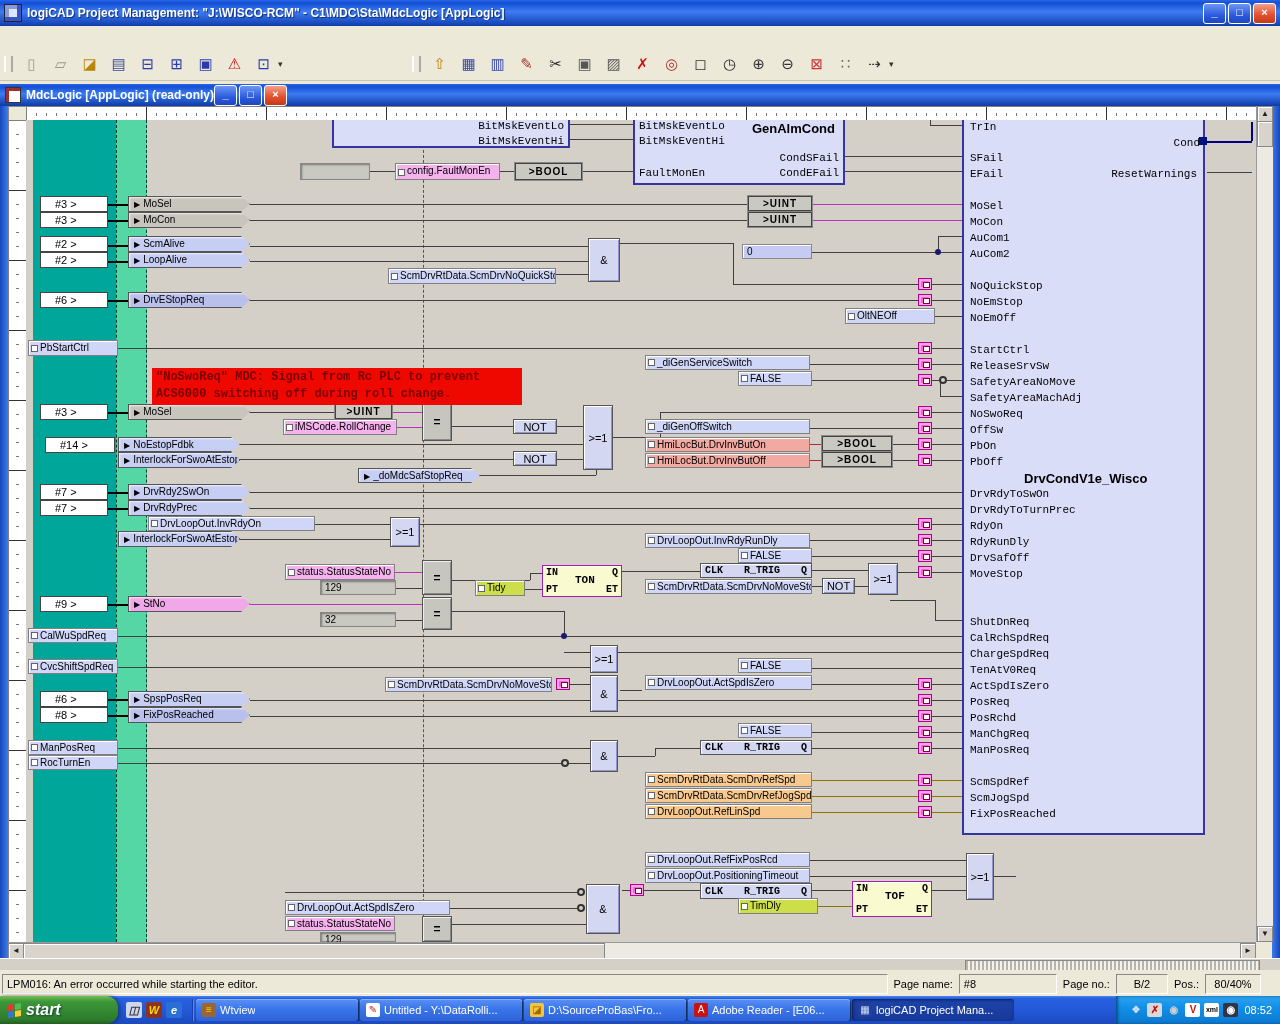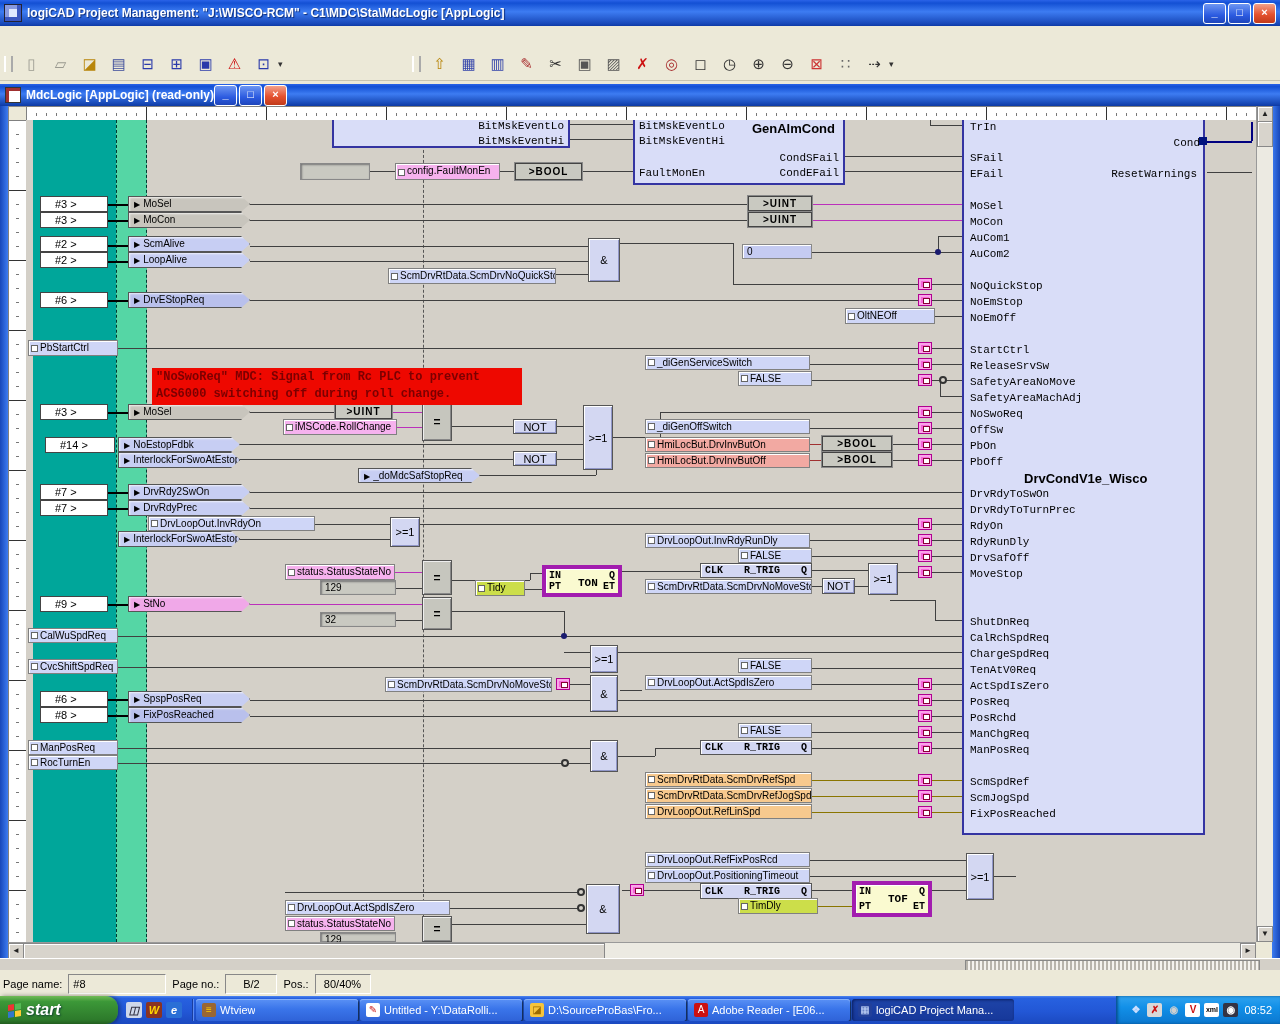--- a/index.html
+++ b/index.html
@@ -60,21 +60,21 @@
   .gate{background:#D3D7F2;border:1px solid #555;box-shadow:inset 1px 1px 0 #fff,inset -1px -1px 0 #9096c8;
     text-align:center;font-size:11px;color:#000;display:flex;align-items:center;justify-content:center;}
   .eq{background:#C6C6BE;border:1px solid #555;box-shadow:inset 1px 1px 0 #eee,inset -1px -1px 0 #888;
     display:flex;align-items:center;justify-content:center;font-size:12px;font-weight:bold;}
   .conv{background:#C9C9C1;border:1px solid #444;outline:1px solid #888;
     display:flex;align-items:center;justify-content:center;font-size:10px;font-weight:bold;letter-spacing:1px;}
   .const{background:#C9C9C1;border:1px solid #888;box-shadow:inset 1px 1px 2px #777;
     font-size:10px;padding-left:4px;color:#000;line-height:13px;}
   .lconst{background:#C5CBF2;border:1px solid #888;box-shadow:inset 1px 1px 0 #fff;
     font-size:10px;padding-left:4px;color:#000;line-height:13px;}
-  .timer{background:#FAFAD0;border:4px solid #a21caf;box-shadow:inset 1px 1px 0 #fff;
+  .timer{background:#FAFAD0;border:1px solid #a21caf;box-shadow:inset 1px 1px 0 #fff;
     font-family:"Liberation Mono",monospace;font-size:10px;font-weight:bold;}
   .timer span{position:absolute;}
   .rtrig{background:#D3D7F2;border:1px solid #555;box-shadow:inset 1px 1px 0 #fff;
     font-family:"Liberation Mono",monospace;font-size:10px;font-weight:bold;display:flex;justify-content:space-between;
     align-items:center;padding:0 4px;}
   .lbl{border:1px solid #808080;box-shadow:inset 1px 1px 0 #fff;font-size:10px;color:#000;
     padding:1px 2px 0 11px;white-space:nowrap;overflow:hidden;}
   .lbl::before{content:"";position:absolute;left:2px;bottom:3px;width:5px;height:5px;border:1px solid #666;background:#fff;}
   .c-lav{background:#CFD6F7;} .c-pink{background:#F6B2EE;} .c-sal{background:#F2A9A2;}
   .c-org{background:#F7C98E;} .c-yg{background:#CCDE4A;}
@@ -550,20 +550,21 @@
   </div>
   <div class="hscroll">
     <div class="sbtn" style="left:0;top:0;width:14px;height:14px;line-height:14px">◄</div>
     <div class="sthumb" style="left:15px;top:0;width:580px;height:14px"></div>
     <div class="sbtn" style="left:1232px;top:0;width:14px;height:14px;line-height:14px">►</div>
   </div>
   <div class="strip"></div>
   <div class="mini-scroll"></div>
 
   <div class="statusbar">
+    <div class="spanel" style="flex:1;margin-left:2px">LPM016: An error occurred while starting the editor.</div>
     <span class="slabel">Page name:</span>
     <div class="spanel" style="width:88px">#8</div>
     <span class="slabel">Page no.:</span>
     <div class="spanel" style="width:42px;justify-content:center">B/2</div>
     <span class="slabel">Pos.:</span>
     <div class="spanel" style="width:46px;margin-right:19px;justify-content:center">80/40%</div>
   </div>
 
   <div class="taskbar">
     <div class="startbtn">

